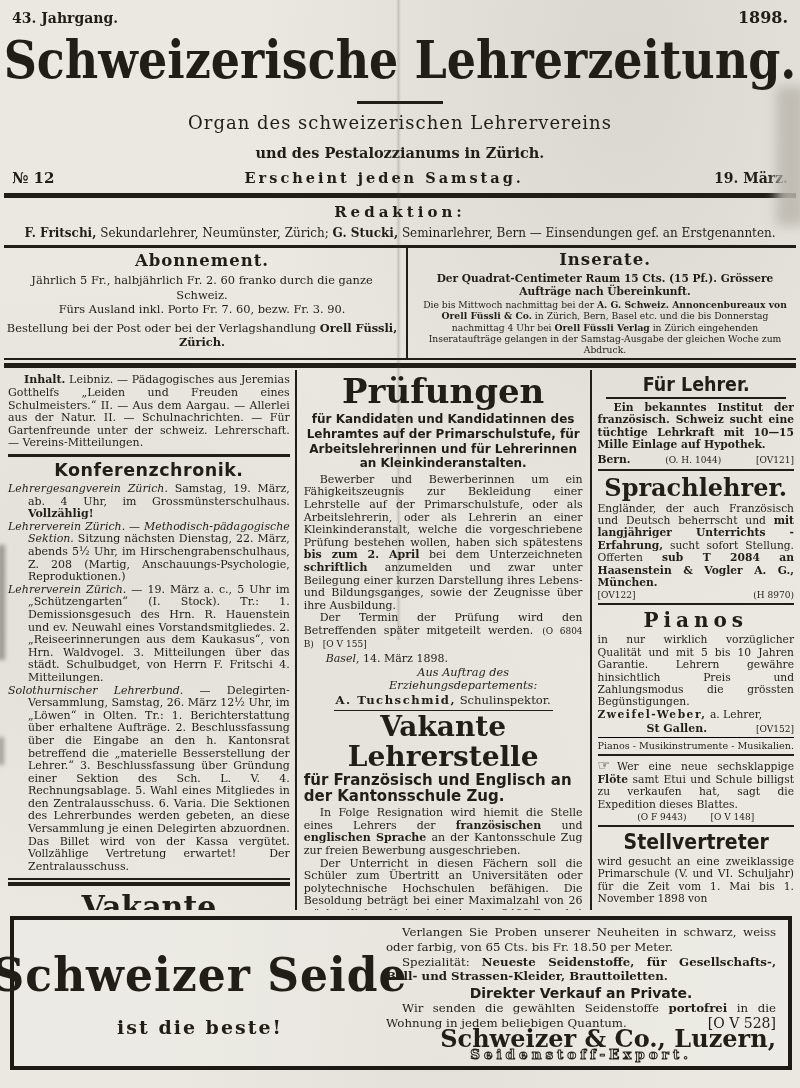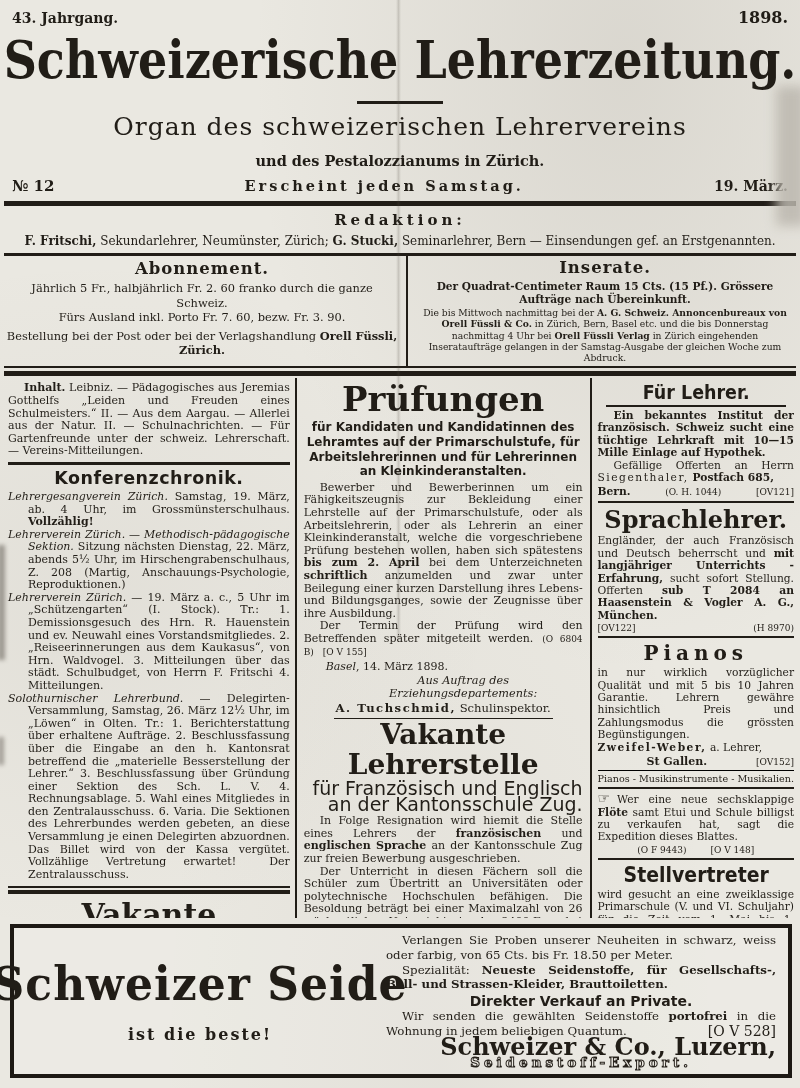--- a/index.html
+++ b/index.html
@@ -21,21 +21,21 @@
   .smudge-l1{position:absolute;left:-2px;top:545px;width:7px;height:115px;background:#554f47;filter:blur(2px);opacity:.5;}
   .smudge-l2{position:absolute;left:-2px;top:737px;width:6px;height:28px;background:#554f47;filter:blur(2px);opacity:.45;}
 
   
   .row1{display:flex;justify-content:space-between;align-items:baseline;padding:8px 12px 0 12px;}
   .vol{font-weight:bold;font-size:14px;}
   .year{font-weight:bold;font-size:16px;}
   .title{text-align:center;font-weight:bold;font-size:46px;line-height:58px;letter-spacing:0px;
     margin-top:4px;transform:scaleY(1.12);white-space:nowrap;}
   .title-rule{width:86px;height:3px;background:#211d17;margin:12px auto 8px auto;}
-  .sub1{text-align:center;font-size:25px;letter-spacing:1px;margin-top:4px;}
+  .sub1{text-align:center;font-size:18px;letter-spacing:1px;margin-top:4px;}
   .sub2{text-align:center;font-size:14.5px;font-weight:bold;margin-top:11px;}
   .row2{display:flex;justify-content:space-between;align-items:baseline;padding:8px 12px 6px 12px;}
   .issue{font-weight:bold;font-size:15px;}
   .freq{font-weight:bold;font-size:14.5px;letter-spacing:3px;}
   .date{font-weight:bold;font-size:14px;}
 
   .rule-heavy{height:5px;background:#211d17;margin:0 4px;}
   .rule-med{height:3px;background:#211d17;margin:0 4px;}
 
   .redaktion{text-align:center;padding:5px 0 5px 0;}
@@ -70,21 +70,21 @@
   .dbl{border-top:2px solid #211d17;border-bottom:4px solid #211d17;height:2px;margin:5px 0 4px 0;}
   .vak1-head{font-size:30px;font-weight:bold;text-align:center;line-height:33px;margin:1px 0 4px 0;}
   .dateline{font-size:11px;line-height:13px;padding-left:22px;margin-top:2px;}
 
   .pruef-head{font-size:34px;font-weight:bold;text-align:center;line-height:37px;margin:0 0 2px 0;}
   .subhead{font-family:"DejaVu Sans",sans-serif;font-weight:700;font-size:12px;line-height:14.6px;text-align:center;margin:0 0 3px 0;}
   .auftrag{font-style:italic;font-size:11.3px;text-align:center;margin-top:1px;padding-left:40px;}
   .sig-center{text-align:center;font-size:11.6px;margin-top:1px;}
   .thin-rule{height:1px;background:#211d17;margin:3px 30px 1px 30px;}
   .vak2-head{font-size:28px;font-weight:bold;text-align:center;line-height:30px;margin:1px 0 1px 0;}
-  .vak2-sub{font-family:"DejaVu Sans",sans-serif;font-weight:400;font-size:19px;line-height:15.5px;text-align:right;margin:0 0 3px 0;}
+  .vak2-sub{font-family:"DejaVu Sans",sans-serif;font-weight:700;font-size:15px;line-height:15.5px;text-align:left;margin:0 0 3px 0;}
 
   .rbody{font-size:10.7px;line-height:12.4px;text-align:justify;}
   .hr1{height:2px;background:#211d17;margin:3px 0;}
   .ad1-head{font-family:"DejaVu Sans",sans-serif;font-weight:800;font-size:19px;text-align:center;transform:scaleX(0.92);margin:0 0 2px 0;}
   .head-rule{height:1.5px;background:#211d17;margin:2px 8px 3px 8px;}
   .codes-row{display:flex;justify-content:space-between;align-items:baseline;font-size:9px;margin-top:1px;}
   .codes-center{display:flex;justify-content:center;gap:24px;font-size:9px;margin-top:1px;}
   .sprach-head{font-size:24px;text-align:center;line-height:27px;margin:1px 0 2px 0;}
   .pianos-head{font-size:20px;font-weight:bold;text-align:center;letter-spacing:5px;line-height:24px;margin:1px 0 2px 0;}
   .musik{font-size:9.6px;text-align:center;border-top:1px solid #000000;padding-top:2px;margin-top:2px;white-space:nowrap;}
@@ -95,21 +95,21 @@
   .i{font-style:italic;}
   .g{letter-spacing:1.5px;}
   .code{font-size:9px;}
   .fr{float:right;font-size:14px;}
   .hand{font-family:"DejaVu Sans",sans-serif;font-size:14px;}
 
   
   .bottom-ad{margin:6px 8px 0 10px;border:4px solid #1d1914;height:146px;display:flex;background:rgba(255,255,255,0.12);}
   .ba-left{width:372px;display:flex;flex-direction:column;align-items:center;justify-content:center;}
   .ba-title{font-size:44px;font-weight:800;letter-spacing:1px;transform:scaleY(1.08);white-space:nowrap;}
-  .ba-tag{font-size:16px;font-weight:bold;margin-top:16px;letter-spacing:2px;}
+  .ba-tag{font-size:19px;font-weight:bold;margin-top:16px;letter-spacing:2px;}
   .ba-right{flex:1;padding:5px 12px 2px 0;font-size:11.8px;line-height:14.6px;}
   .ba-p{text-align:justify;}
   .ba-center{text-align:center;font-family:"DejaVu Sans",sans-serif;font-weight:800;font-size:14px;margin:2px 0 1px 0;}
   .ba-company{text-align:right;font-size:24px;font-weight:bold;margin-top:1px;white-space:nowrap;}
   .ba-export{text-align:center;font-size:13.5px;font-weight:bold;letter-spacing:4px;color:#ece9e2;-webkit-text-stroke:1px #241f19;margin-top:1px;}
 </style>
 </head>
 <body>
 
 <div class="page">
@@ -191,21 +191,20 @@
 
     </div>
 
     <div class="vdiv"></div>
 
     <div class="col-right">
       <div class="ad">
         <h3 class="ad1-head">Für Lehrer.</h3>
         <div class="head-rule"></div>
         <p class="rbody ind"><span class="b">Ein bekanntes Institut der französisch. Schweiz sucht </span><span class="b">eine tüchtige Lehrkraft mit 10—15 Mille Einlage auf Hypothek.</span></p>
-        <p class="rbody ind"><span>Gefällige Offerten an Herrn </span><span class="g">Siegenthaler,</span><span class="b"> Postfach 685,</span></p>
         <div class="codes-row">
           <span class="b" style="font-size:10.7px">Bern.</span>
           <span>(O. H. 1044)</span>
           <span>[OV121]</span>
         </div>
       </div>
       <div class="hr1"></div>
       <div class="ad">
         <h3 class="sprach-head">Sprachlehrer.</h3>
         <p class="rbody"><span>Engländer, der auch Französisch und Deutsch beherrscht und </span><span class="b">mit langjähriger Unterrichts - Erfahrung,</span><span> sucht sofort Stellung. Offerten </span><span class="b">sub T 2084 an Haasenstein &amp; Vogler A. G., München.</span></p>

